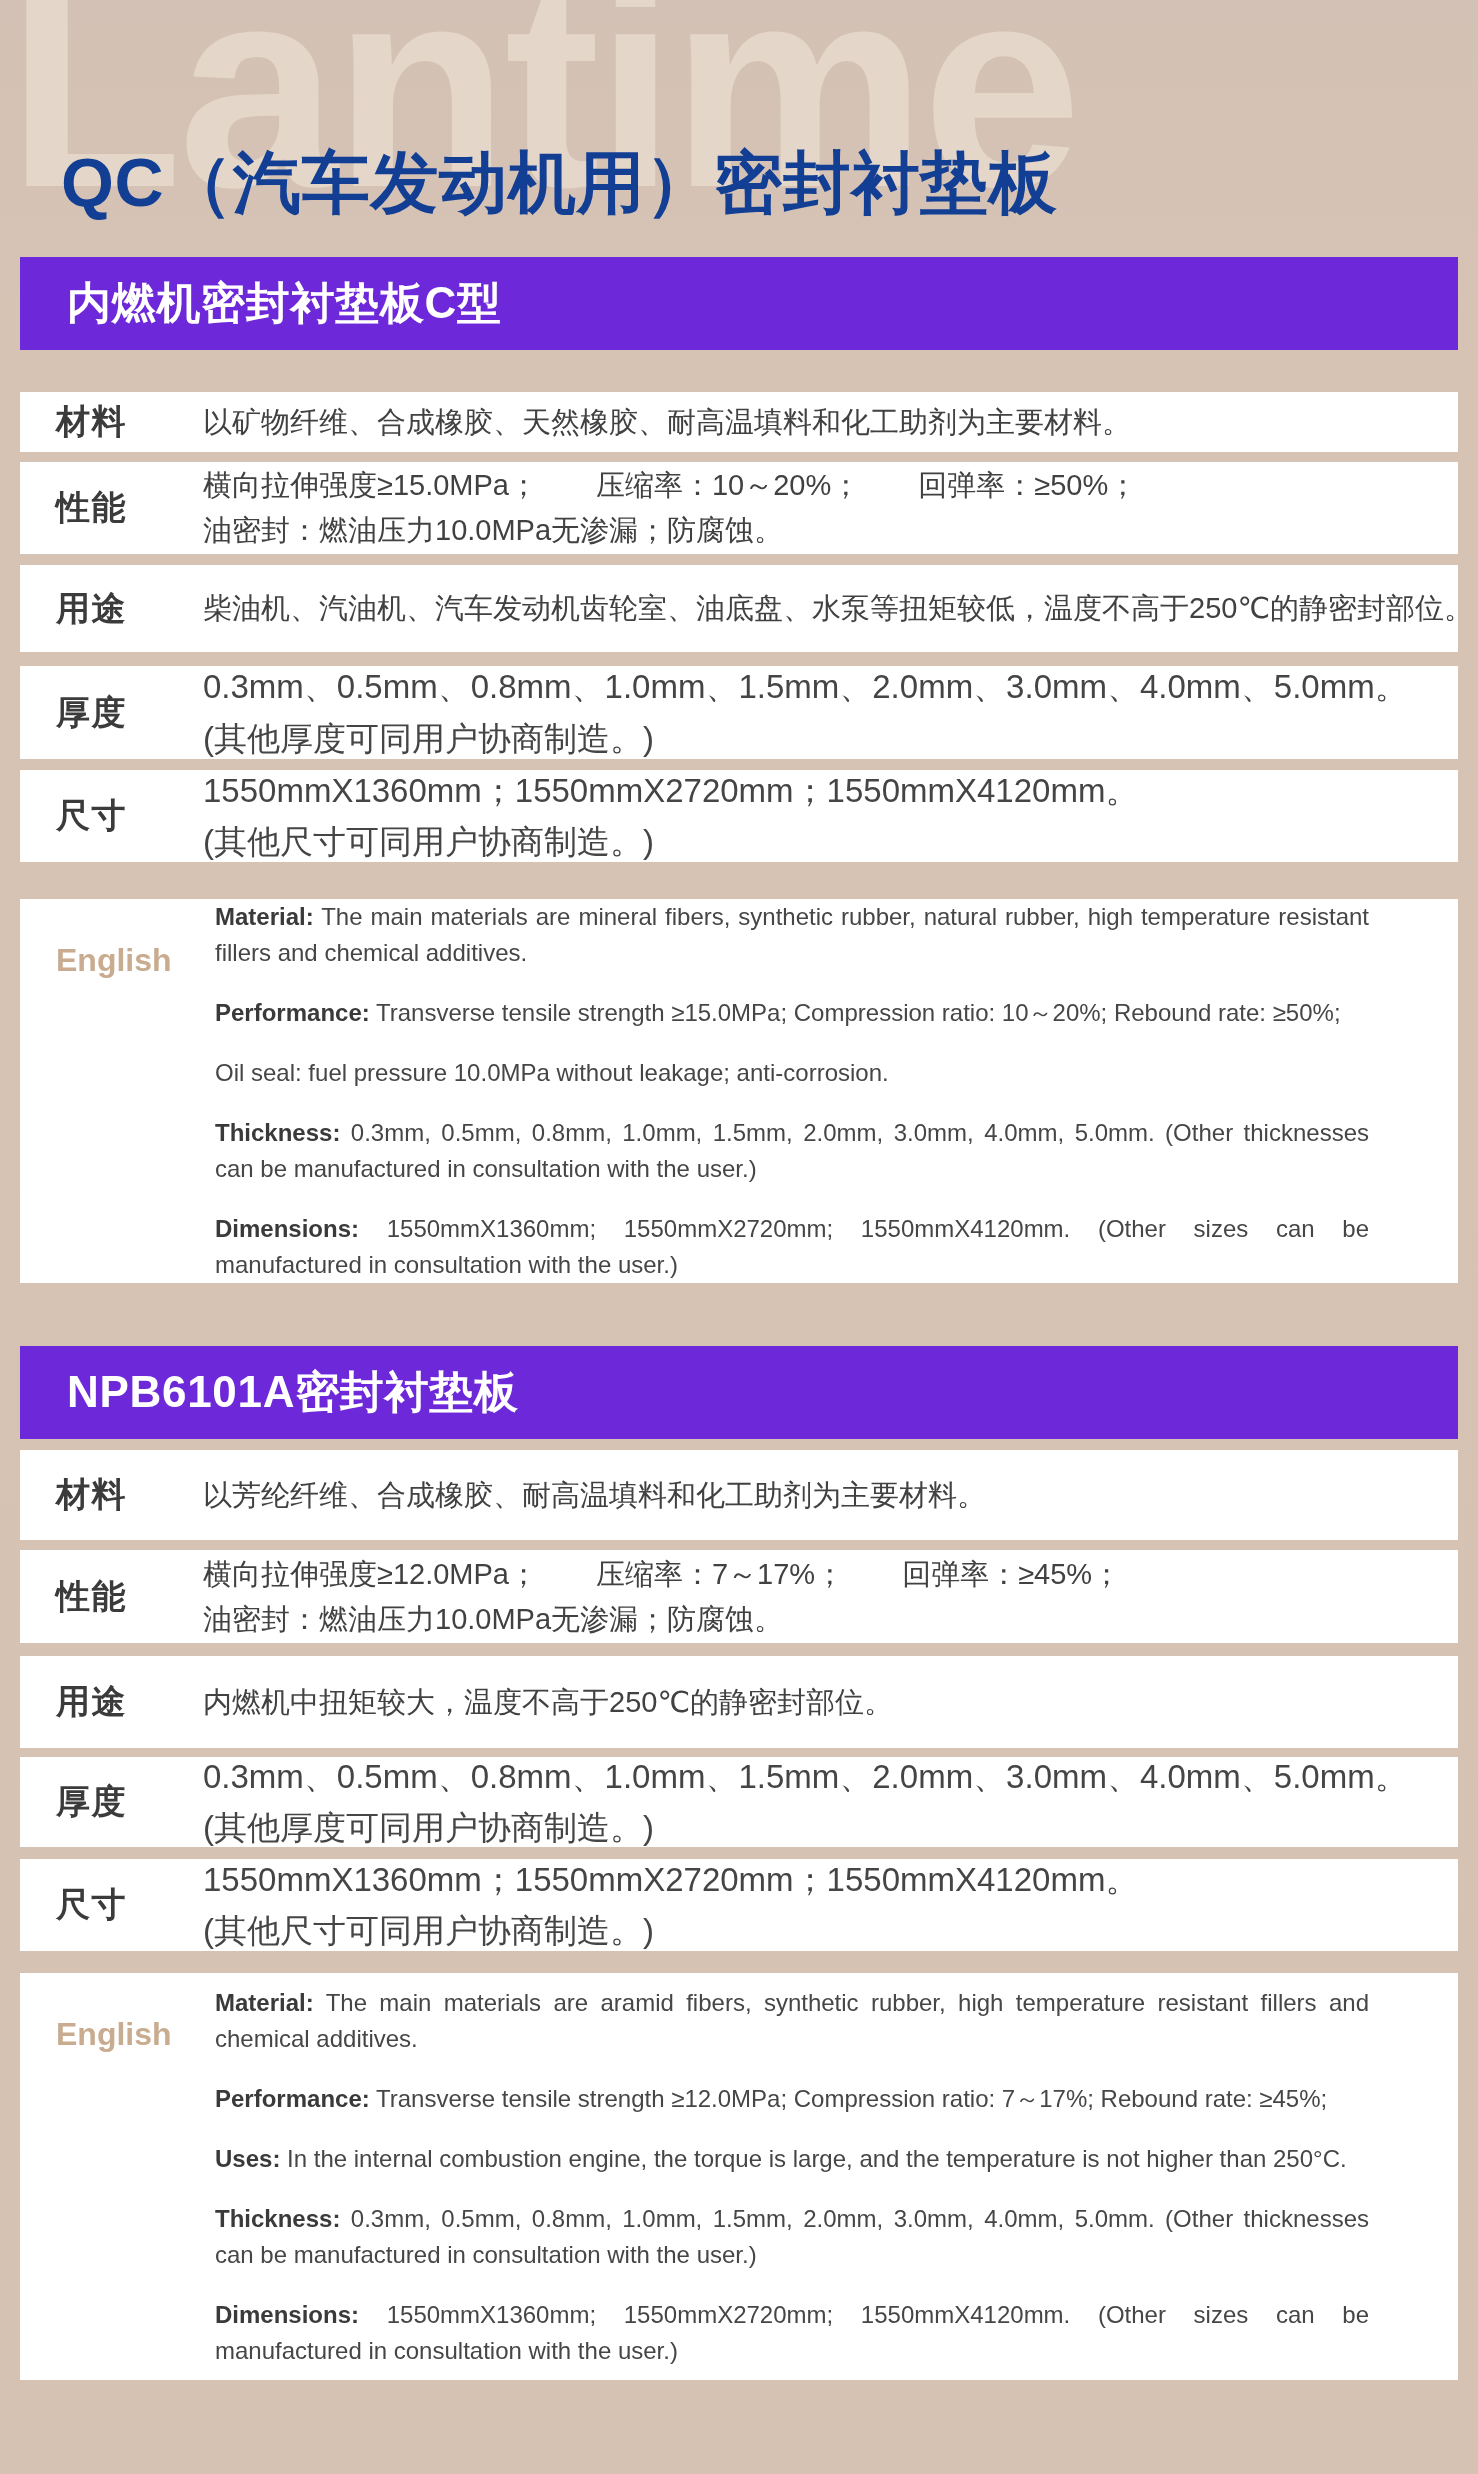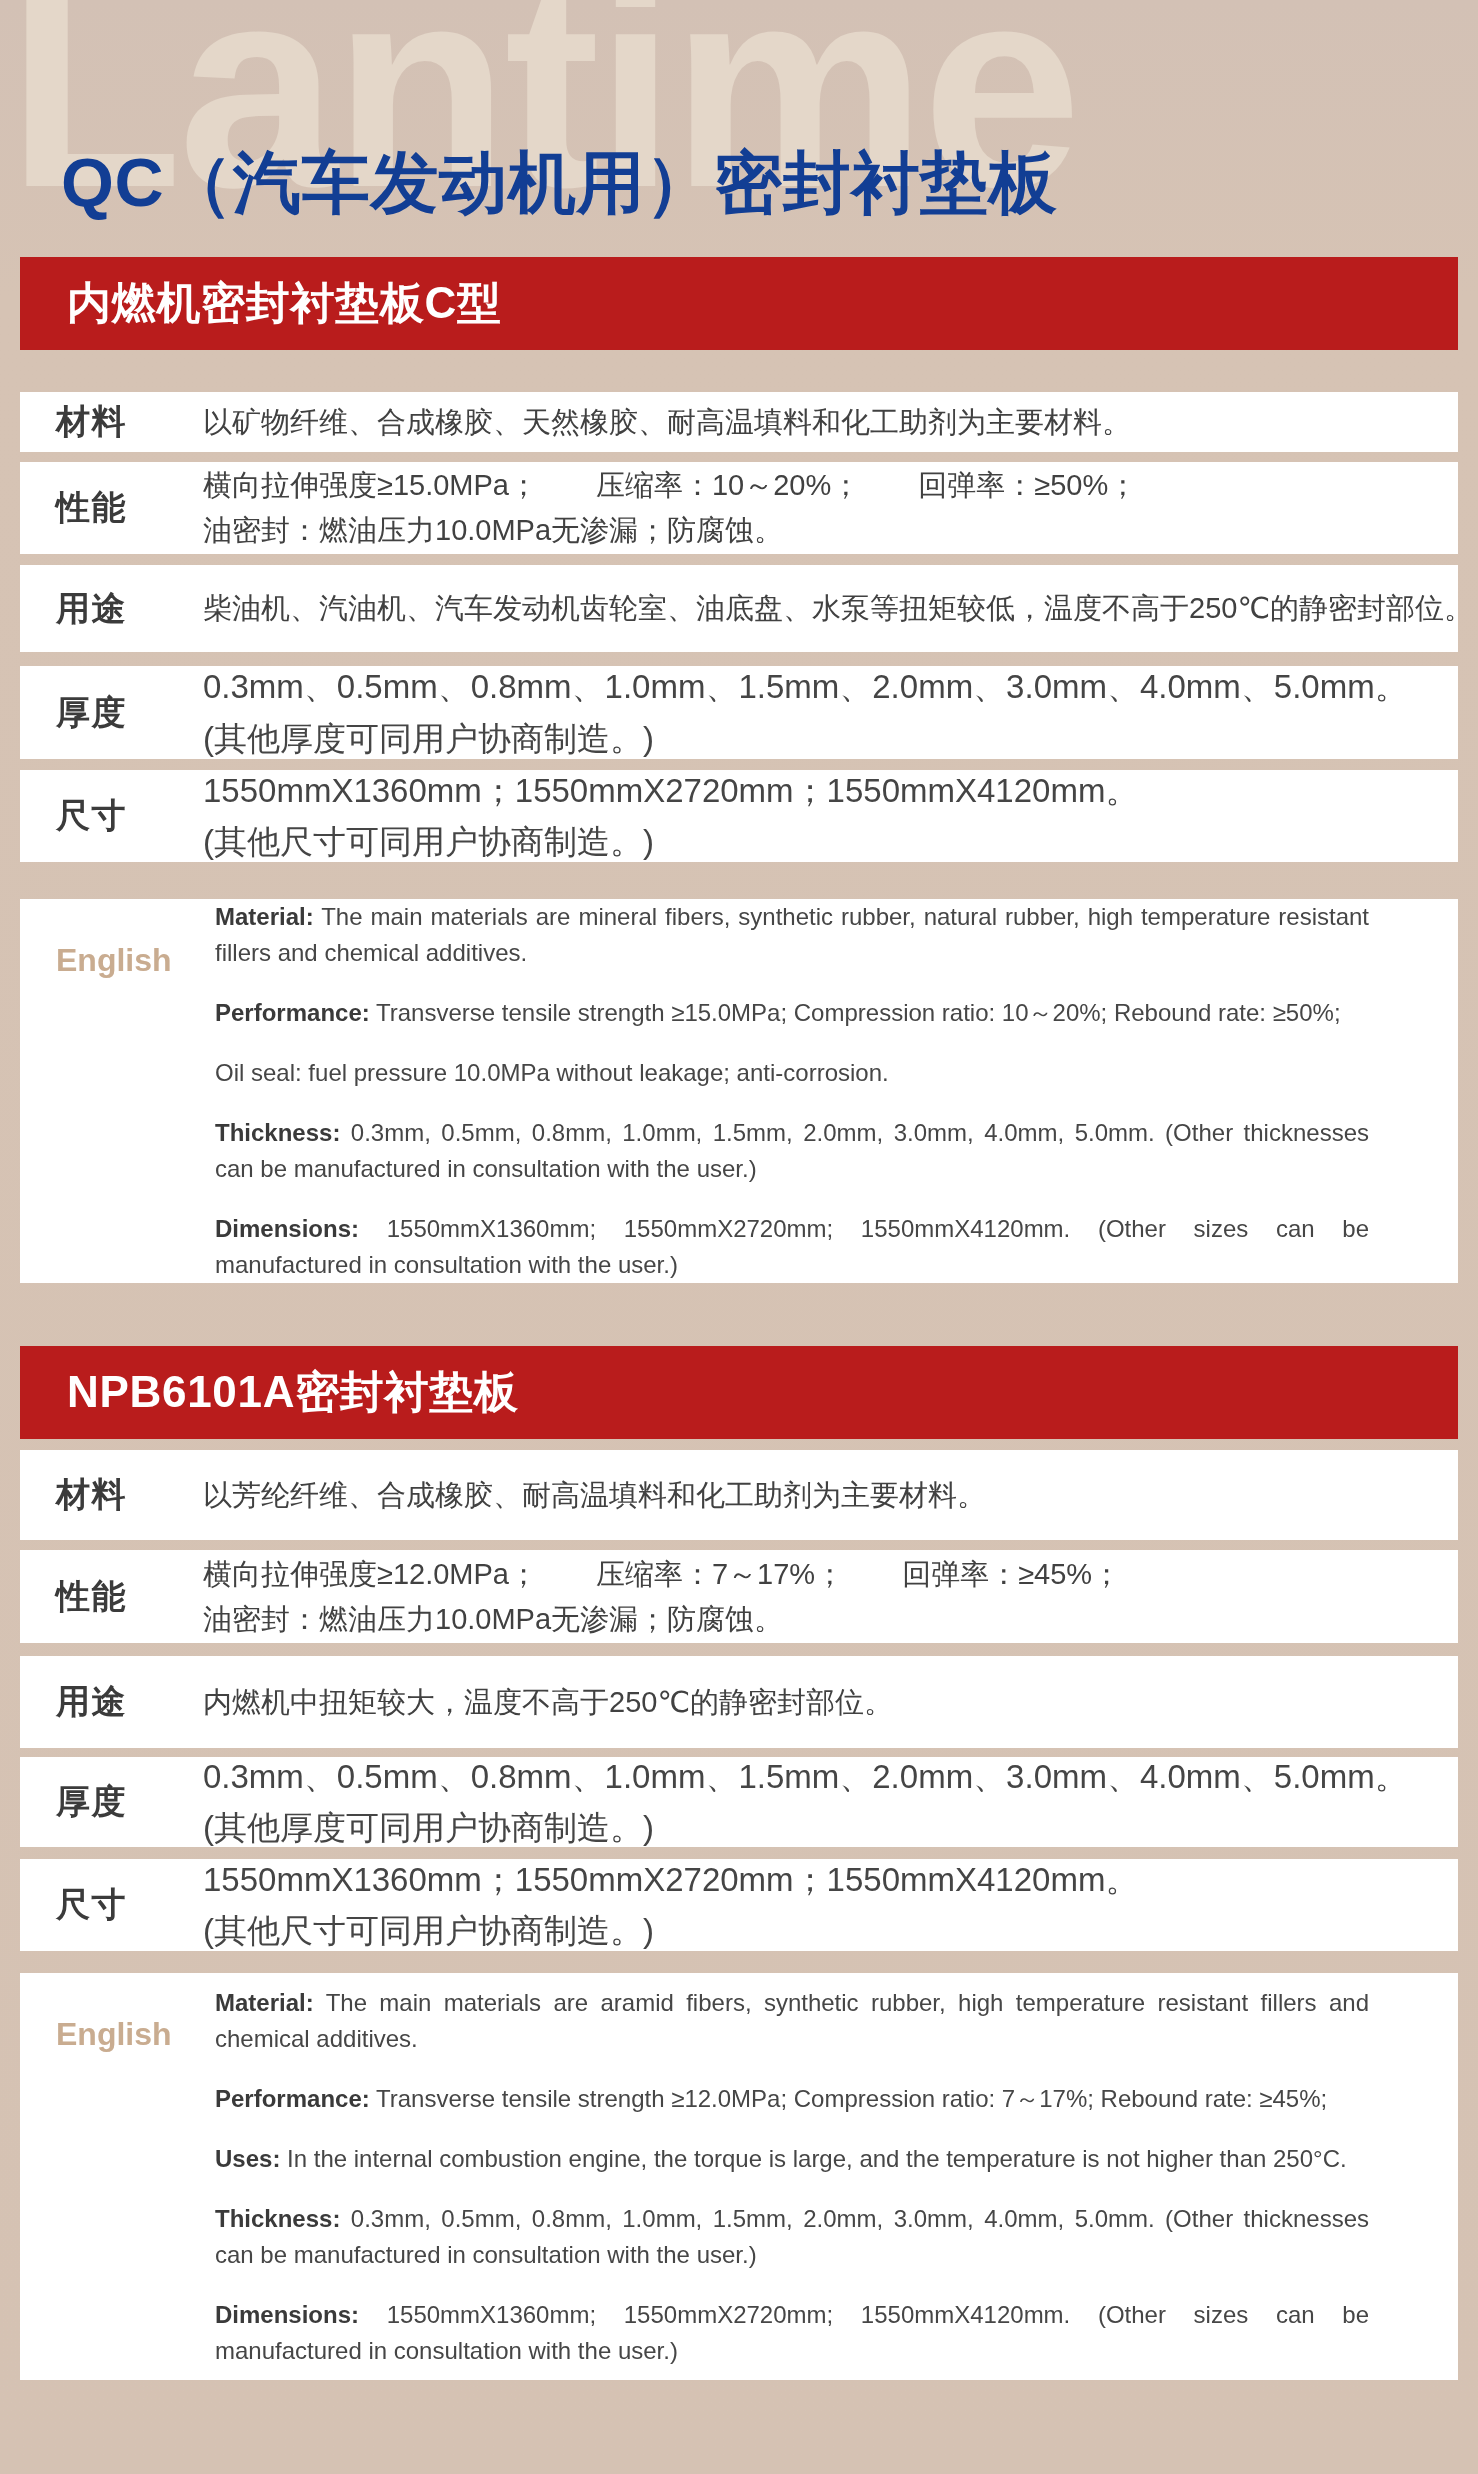--- a/index.html
+++ b/index.html
@@ -14,21 +14,21 @@
     color:#e7dbcd;opacity:.85;line-height:1.2;white-space:nowrap;
     user-select:none;pointer-events:none;
   }
   .page-title{
     position:absolute;left:46px;top:123px;margin:15px;
     font-size:68px;font-weight:800;color:#123e94;letter-spacing:0.7px;
     white-space:nowrap;z-index:3;
   }
   .section-bar{
     position:absolute;left:20px;width:1438px;height:93px;
-    background:#b91c1c;z-index:2;display:flex;align-items:center;
+    background:#6d28d9;z-index:2;display:flex;align-items:center;
   }
   .section-bar span{
     color:#ffffff;font-size:44px;font-weight:800;padding-left:47px;
     white-space:nowrap;letter-spacing:0.7px;
   }
   .row{
     position:absolute;left:20px;width:1438px;background:#ffffff;
     display:flex;z-index:2;box-sizing:border-box;
   }
   .row-label{

